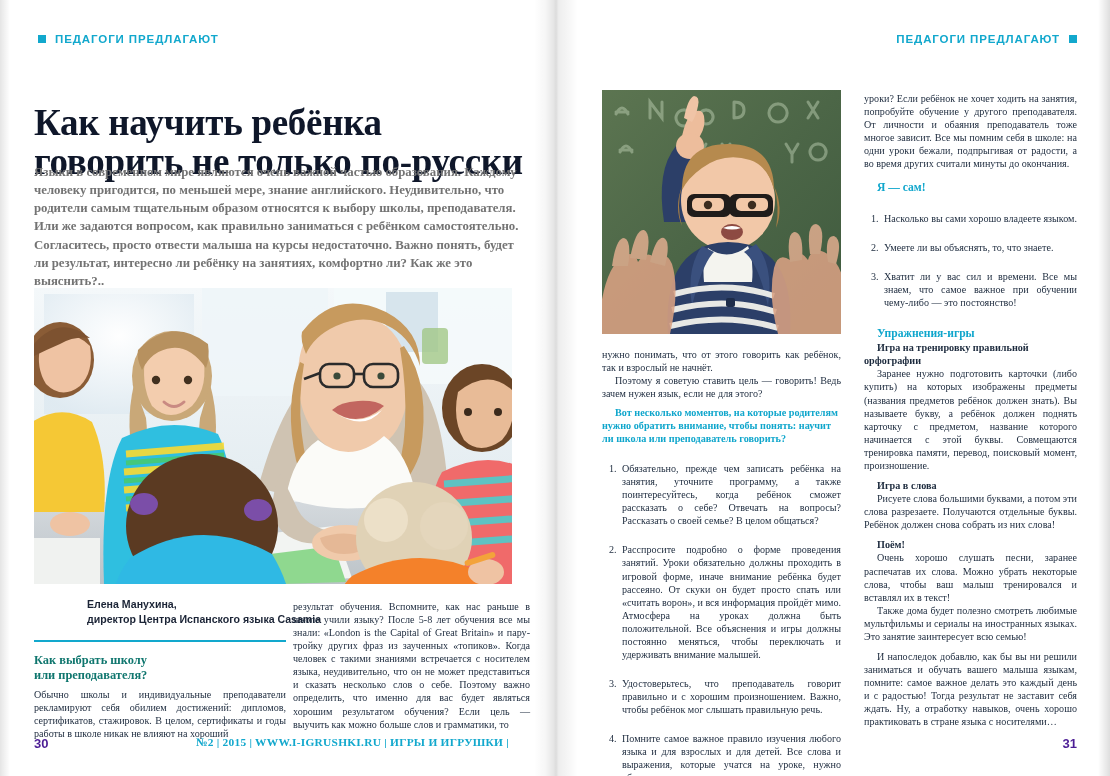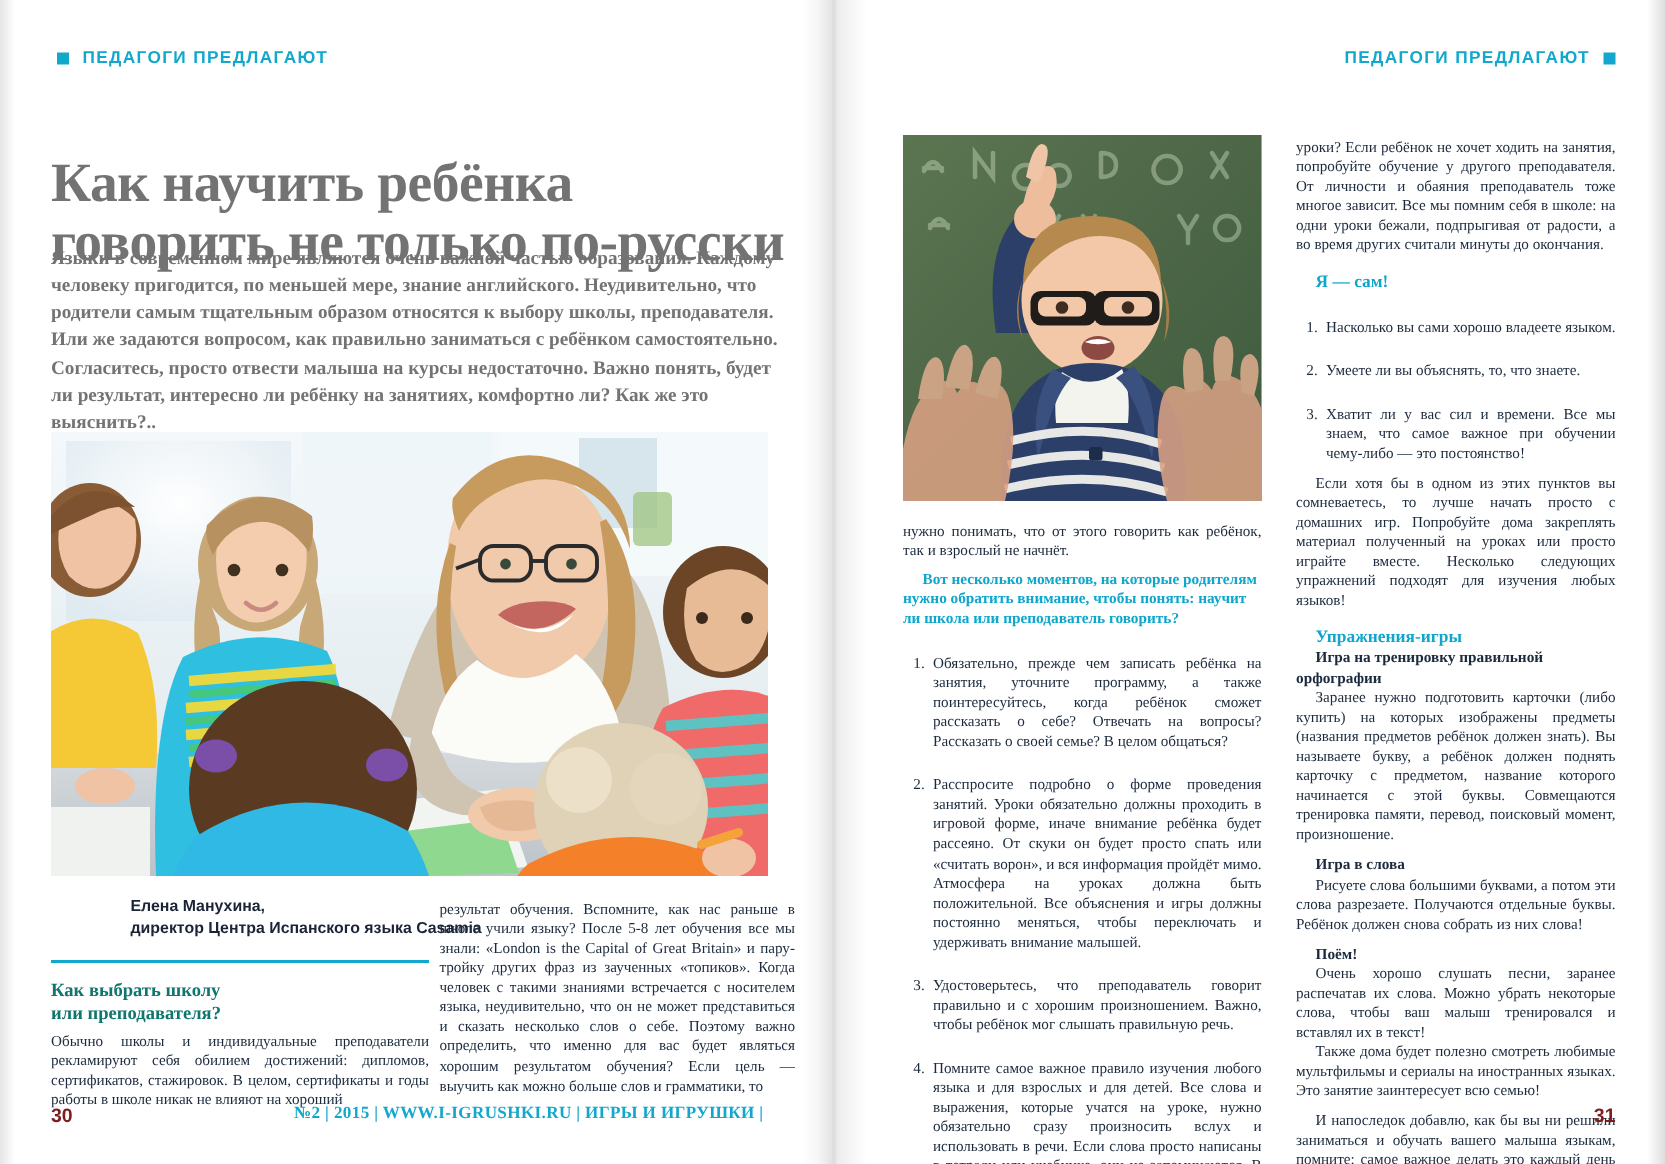--- a/index.html
+++ b/index.html
@@ -79,21 +79,21 @@
   .sqr {
     width: 8px; height: 8px; background: #12a8cd; display: inline-block;
   }
 
   
   .headline {
     position: absolute;
     left: 34px;
     top: 78px;
     width: 490px;
-    color: #737373;
+    color: #0f172a;
     font-family: "Liberation Serif", "DejaVu Serif", serif;
     font-weight: bold;
     font-size: 37px;
     line-height: 1.07;
     letter-spacing: -0.3px;
   }
   .headline .l2 { display: block; }
 
   
   .lead {
@@ -223,21 +223,21 @@
   .col-3 { left: 602px; top: 348px; width: 239px; }
   .col-4 { left: 864px; top: 92px;  width: 213px; }
 
   
   .folio {
     position: absolute;
     bottom: 25px;
     font-family: "Liberation Sans", sans-serif;
     font-weight: bold;
     font-size: 13px;
-    color: #7f1d1d;
+    color: #4c1d95;
     margin-top: 16px;
   }
   .folio-left  { left: 34px; }
   .folio-right { right: 33px; }
 
   .footline {
     position: absolute;
     bottom: 28px;
     left: 196px;
     font-family: Liberation Serif, serif;
@@ -461,20 +461,21 @@
     </div>
     <p class="noind">Обычно школы и индивидуальные преподаватели рекламируют себя обилием достижений: дипломов, сертификатов, стажировок. В целом, сертификаты и годы работы в школе никак не влияют на хороший</p>
   </div>
 
   <div class="col col-2">
     <p class="noind">результат обучения. Вспомните, как нас раньше в школе учили языку?  После 5-8 лет обучения все мы знали: «London is the Capital of Great Britain» и пару-тройку других фраз из заученных «топиков». Когда человек с такими знаниями встречается с носителем языка, неудивительно, что он не может представиться и сказать несколько слов о себе. Поэтому важно определить, что именно для вас будет являться хорошим результатом обучения? Если цель — выучить как можно больше слов и грамматики, то</p>
   </div>
 
   <div class="col col-3">
     <p class="noind">нужно понимать, что от этого говорить как ребёнок, так и взрослый не начнёт.</p>
+    <p>Поэтому я советую ставить цель — говорить! Ведь зачем нужен язык, если не для этого?</p>
     <div class="spacer-sm"></div>
     <p class="intro-q">Вот несколько моментов, на которые родителям нужно обратить внимание, чтобы понять: научит ли школа или преподаватель говорить?</p>
     <ol class="numlist">
       <li>Обязательно, прежде чем записать ребёнка на занятия, уточните программу, а также поинтересуйтесь, когда ребёнок сможет рассказать о себе? Отвечать на вопросы? Рассказать о своей семье? В целом общаться?</li>
       <li>Расспросите подробно о форме проведения занятий. Уроки обязательно должны проходить в игровой форме, иначе внимание ребёнка будет рассеяно. От скуки он будет просто спать или «считать ворон», и вся информация пройдёт мимо. Атмосфера на уроках должна быть положительной. Все объяснения и игры должны постоянно меняться, чтобы переключать и удерживать внимание малышей.</li>
       <li>Удостоверьтесь, что преподаватель говорит правильно и с хорошим произношением. Важно, чтобы ребёнок мог слышать правильную речь.</li>
       <li>Помните самое важное правило изучения любого языка и для взрослых и для детей. Все слова и выражения, которые учатся на уроке, нужно обязательно сразу произносить вслух и использовать в речи. Если слова просто написаны в тетради или учебнике, они не запоминаются. В голову врезается то слово, которое человек использует в своей речи и повторяет несколько раз!</li>
 
     </ol>
   </div>
@@ -482,21 +483,20 @@
   <div class="col col-4">
     <p class="noind">уроки? Если ребёнок не хочет ходить на занятия, попробуйте обучение у другого преподавателя. От личности и обаяния преподаватель тоже многое зависит. Все мы помним себя в школе: на одни уроки бежали, подпрыгивая от радости, а во время других считали минуты до окончания.</p>
     <div class="spacer-md"></div>
     <p class="subhead-sm">Я — сам!</p>
     <ol class="numlist tight">
       <li>Насколько вы сами хорошо владеете языком.</li>
       <li>Умеете ли вы объяснять, то, что знаете.</li>
       <li>Хватит ли у вас сил и времени. Все мы знаем, что самое важное при обучении чему-либо — это постоянство!</li>
     </ol>
     <div class="spacer-sm"></div>
-    <p>Если хотя бы в одном из этих пунктов вы сомневаетесь, то лучше начать просто с домашних игр. Попробуйте дома закреплять материал полученный на уроках или просто играйте вместе. Несколько следующих упражнений подходят для изучения любых языков!</p>
     <div class="spacer-md"></div>
     <p class="subhead-sm">Упражнения-игры</p>
     <p class="minihead">Игра на тренировку правильной орфографии</p>
     <p>Заранее нужно подготовить карточки (либо купить) на которых изображены предметы (названия предметов ребёнок должен знать). Вы называете букву, а ребёнок должен поднять карточку с предметом, название которого начинается с этой буквы. Совмещаются тренировка памяти, перевод, поисковый момент, произношение.</p>
     <div class="spacer-sm"></div>
     <p class="minihead">Игра в слова</p>
     <p>Рисуете слова большими буквами, а потом эти слова разрезаете. Получаются отдельные буквы. Ребёнок должен снова собрать из них слова!</p>
     <div class="spacer-sm"></div>
     <p class="minihead">Поём!</p>
     <p>Очень хорошо слушать песни, заранее распечатав их слова. Можно убрать некоторые слова, чтобы ваш малыш тренировался и вставлял их в текст!</p>

